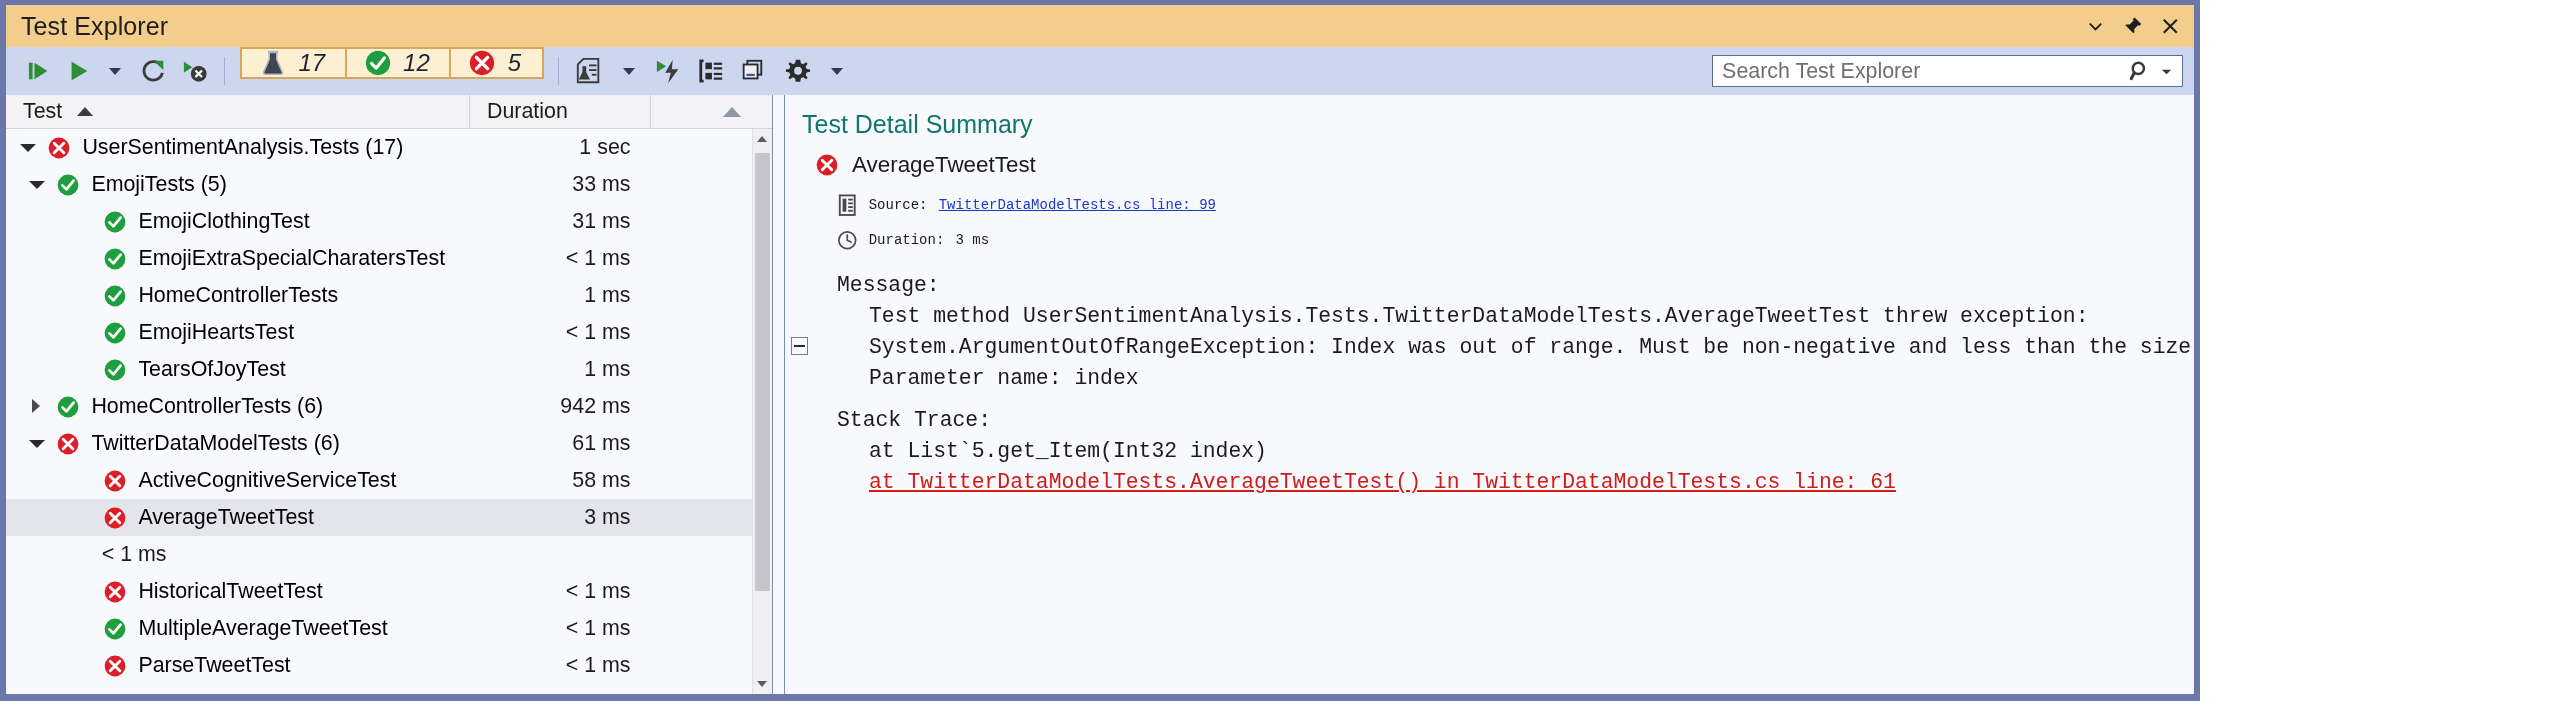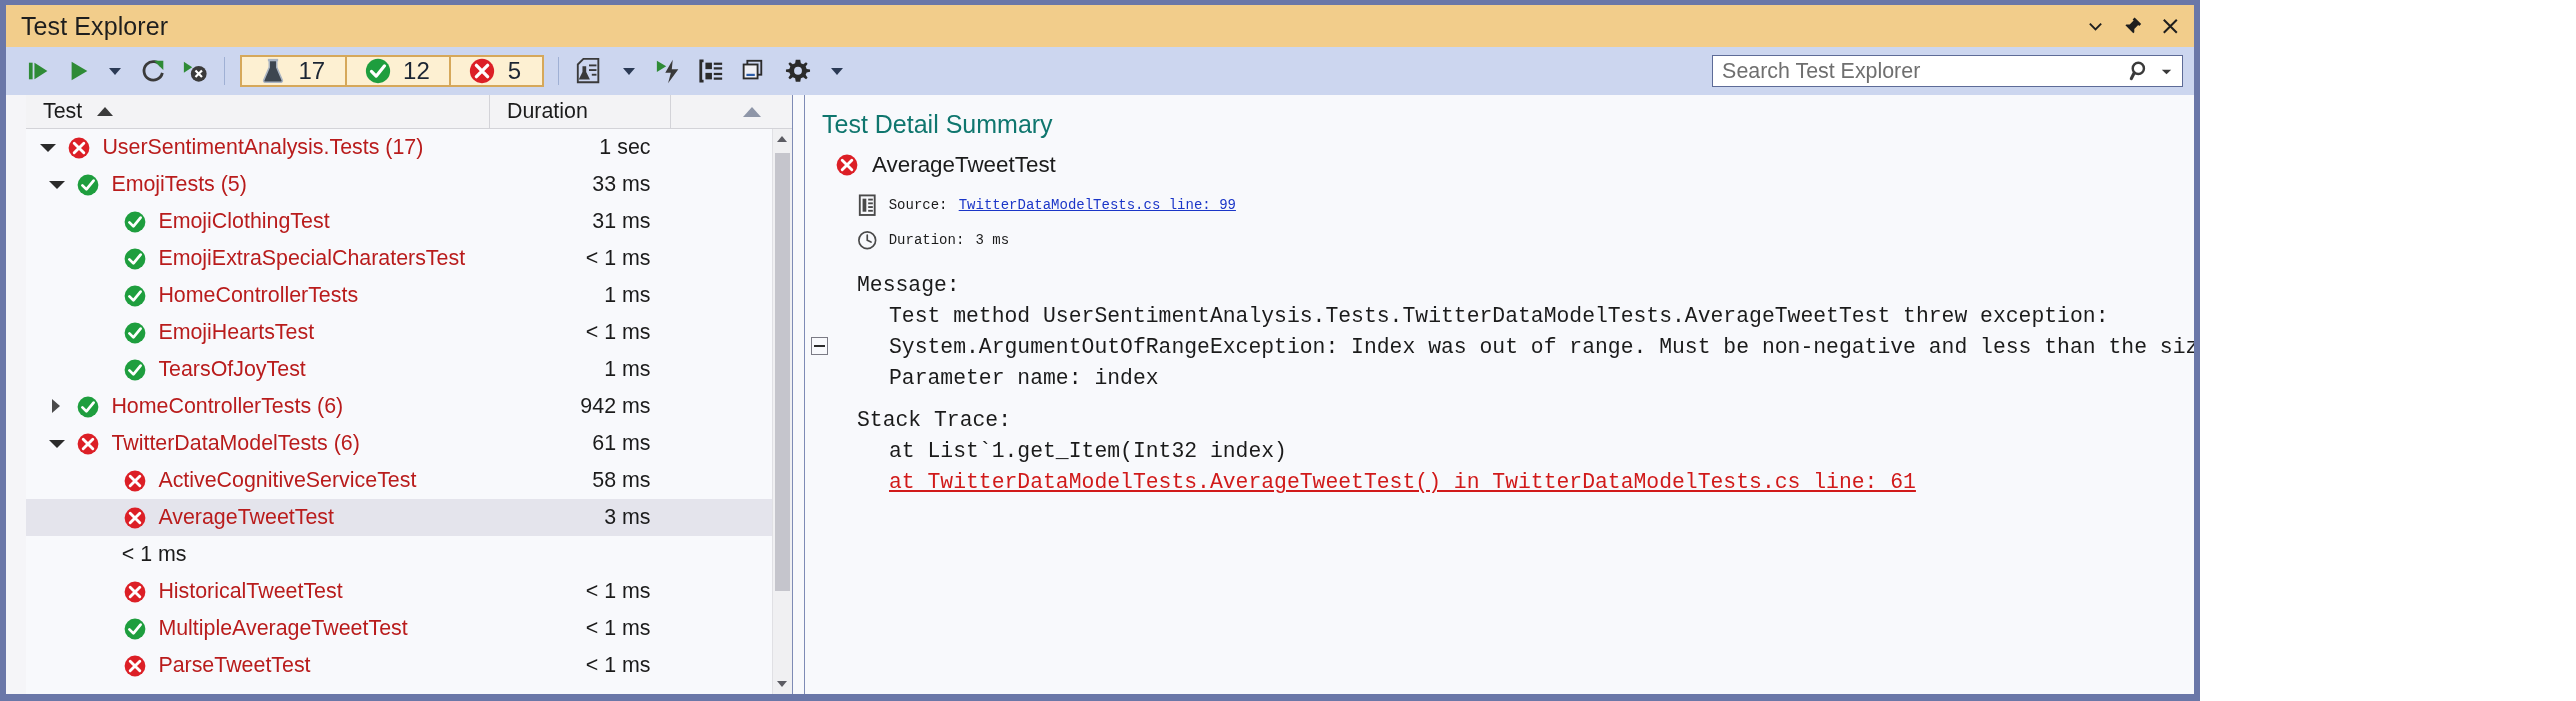--- a/index.html
+++ b/index.html
@@ -86,23 +86,24 @@
     width: 0; height: 0;
     border-left: 6.5px solid transparent;
     border-right: 6.5px solid transparent;
     border-top: 7.5px solid #2b3a55;
     margin: 0 5.6px;
   }
 
   
   #counters {
     display: flex;
-    align-items: center;
+    align-items: flex-start;
     height: 48px;
     margin-left: 5.6px;
+    font-style: italic;
   }
   .counter {
     display: flex;
     align-items: center;
     gap: 11.2px;
     padding: 0 20.5px 0 17px;
     background: #fdf0d2;
     border-left: 2.8px solid #d6a85a;
     border-right: 2.8px solid #d6a85a;
     border-top: 2.8px solid #d6a85a;
@@ -140,21 +141,20 @@
     padding: 0;
   }
   #search-input::placeholder { color: #6f6f6f; opacity: 1; }
 
   
   #body {
     flex: 1;
     display: flex;
     min-height: 0;
     background: #f8f9fc;
-    margin-left: 20px;
   }
 
   
   #left-pane {
     width: 766px;
     flex: 0 0 766px;
     display: flex;
     flex-direction: column;
     min-height: 0;
     background: #f8f9fc;
@@ -217,21 +217,21 @@
     display: flex;
     align-items: center;
     width: 464px;
     box-sizing: border-box;
     gap: 11.2px;
     overflow: hidden;
     white-space: nowrap;
   }
   .row-label {
     font-size: 21.4px;
-    color: #b91c1c;
+    color: #000000;
   }
   .row-dur {
     width: 181px;
     text-align: right;
     padding-right: 20.5px;
     box-sizing: border-box;
     font-size: 21.4px;
     color: #1b1b1b;
   }
   .indent-0 { padding-left: 13px; }
@@ -802,21 +802,21 @@
         <span>Duration:</span>
         <span>3 ms</span>
       </div>
 
       <div class="block" id="message-head">Message:</div>
       <div class="block" id="message-body">Test method UserSentimentAnalysis.Tests.TwitterDataModelTests.AverageTweetTest threw exception:
 System.ArgumentOutOfRangeException: Index was out of range. Must be non-negative and less than the size of the collection.
 Parameter name: index</div>
 
       <div class="block" id="stack-head">Stack Trace:</div>
-      <div class="block" id="stack-body"><span>at List`1.get_Item(Int32 index)</span>
+      <div class="block" id="stack-body"><span>at List`5.get_Item(Int32 index)</span>
 <a class="link-red" href="#">at TwitterDataModelTests.AverageTweetTest() in TwitterDataModelTests.cs line: 61</a></div>
 
       <div id="collapse-box">
         <span class="minus"></span>
       </div>
     </div>
   </div>
 </div>
 
 

